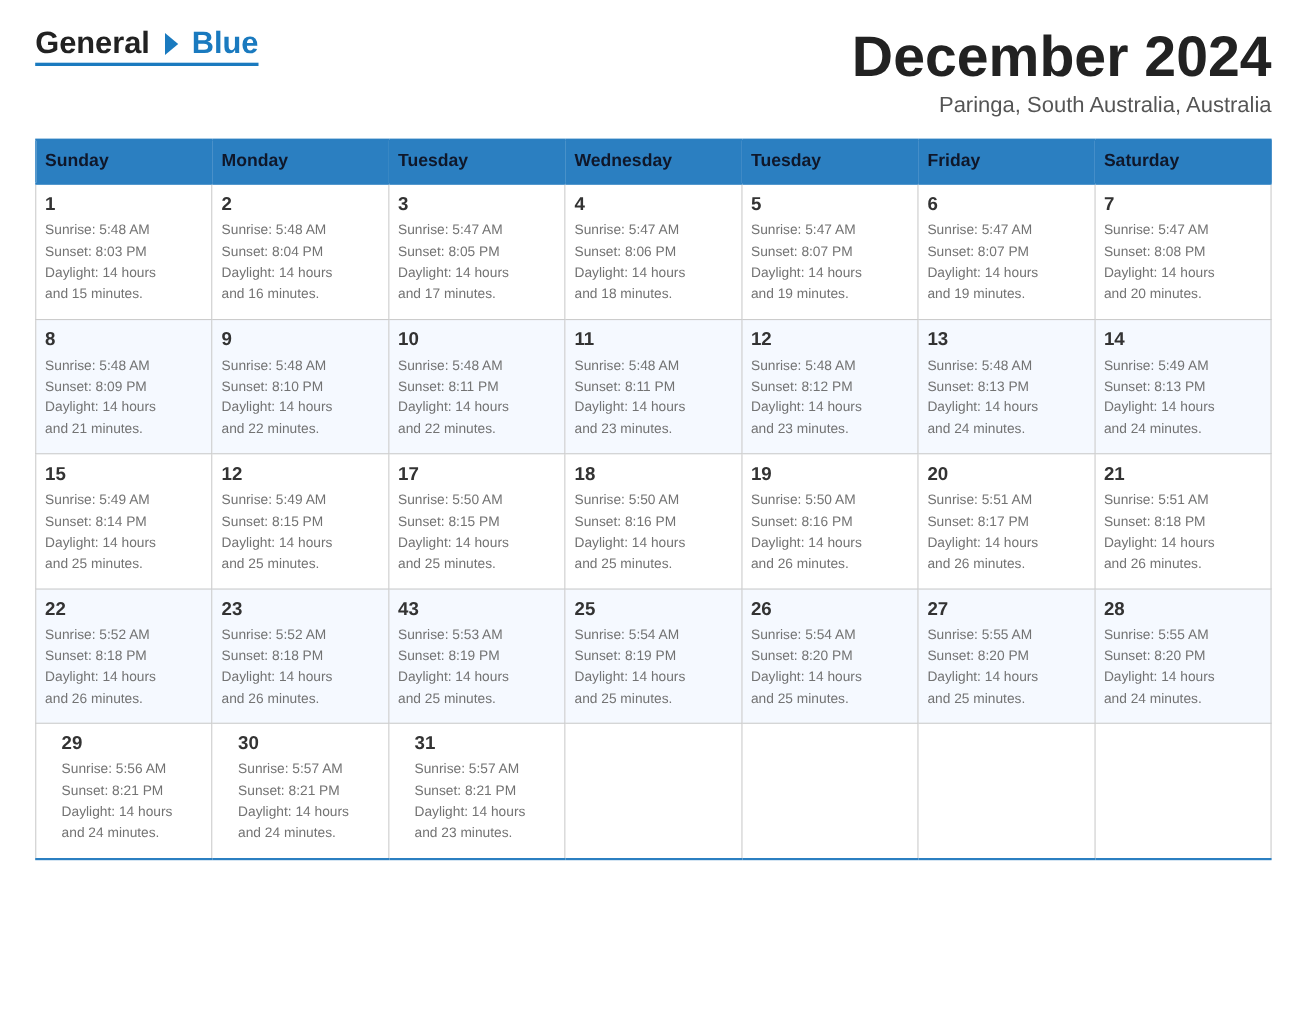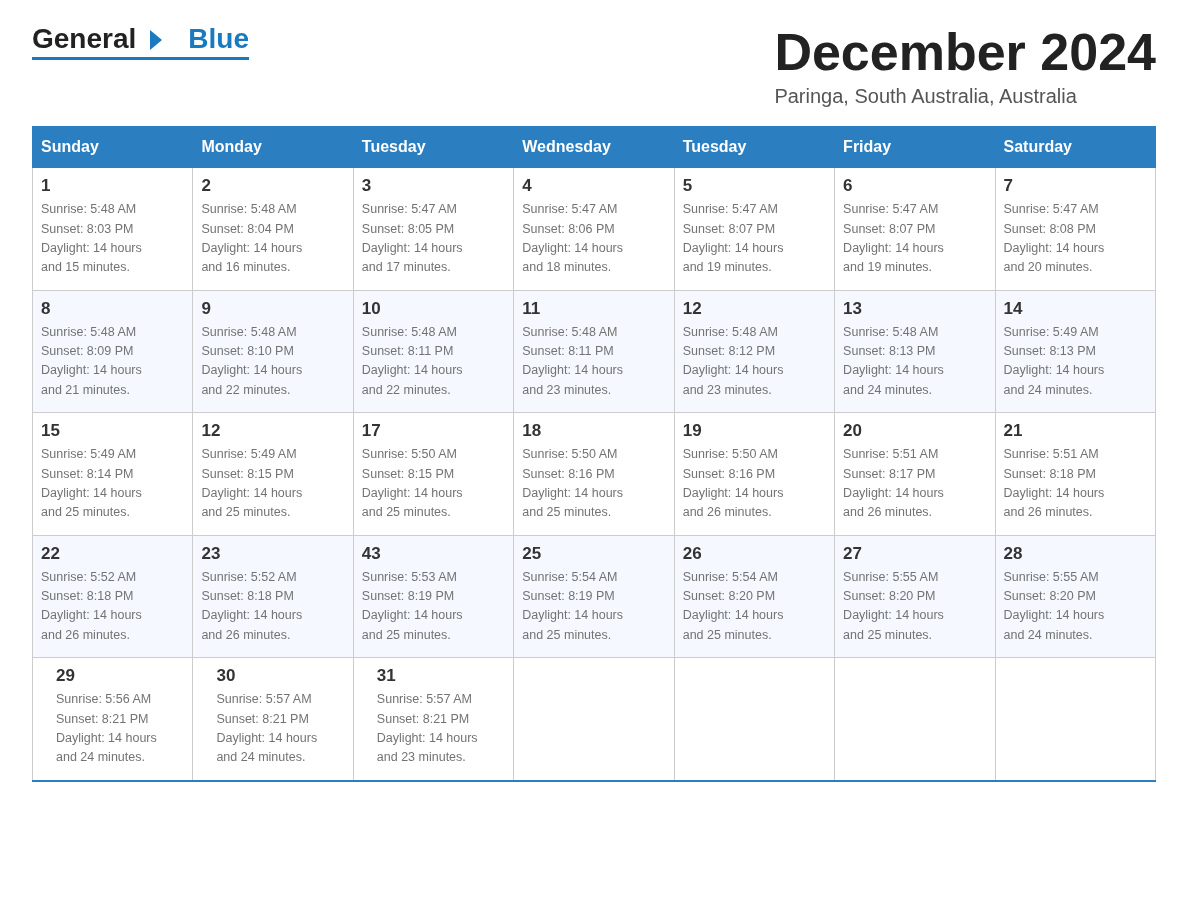--- a/index.html
+++ b/index.html
@@ -39,49 +39,50 @@
       border-left: 12px solid #1a7abf;
       border-top: 10px solid transparent;
       border-bottom: 10px solid transparent;
       margin-left: 4px;
       margin-bottom: -2px;
     }
     .logo-blue {
       color: #1a7abf;
       font-size: 28px;
       font-weight: bold;
-      margin-left: 16px;
+      margin-left: 2px;
     }
     .logo-underline {
       width: 100%;
       height: 3px;
       background: #1a7abf;
       margin-top: 2px;
     }
     .title-block {
+      text-align: right;
     }
     .month-title {
       font-size: 52px;
       font-weight: bold;
       color: #222;
       line-height: 1.1;
     }
     .location {
       font-size: 20px;
       color: #555;
       margin-top: 4px;
     }
     .calendar {
       width: 100%;
       border-collapse: collapse;
       table-layout: fixed;
     }
     .calendar th {
       background: #2b7fc1;
-      color: #ffffff;
+      color: #0f172a;
       font-size: 16px;
       font-weight: bold;
       padding: 10px 8px;
       text-align: left;
       border: 1px solid #2b7fc1;
     }
     .calendar td {
       vertical-align: top;
       padding: 8px 8px 12px 8px;
       border: 1px solid #ccc;

